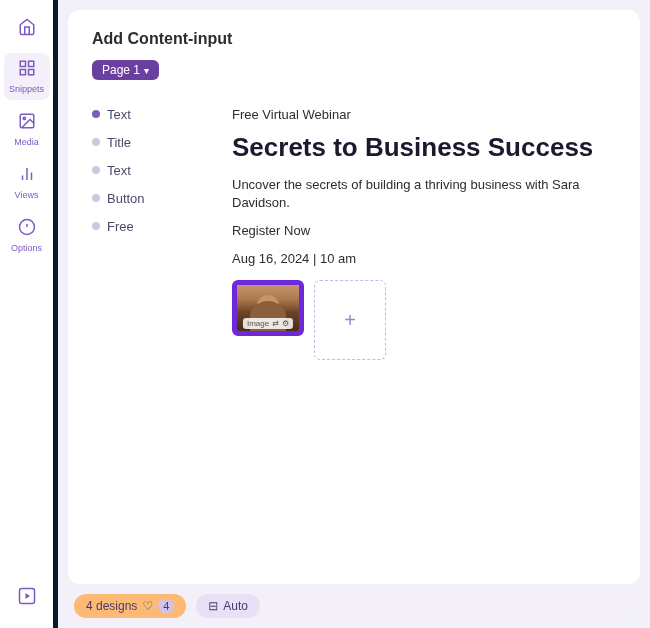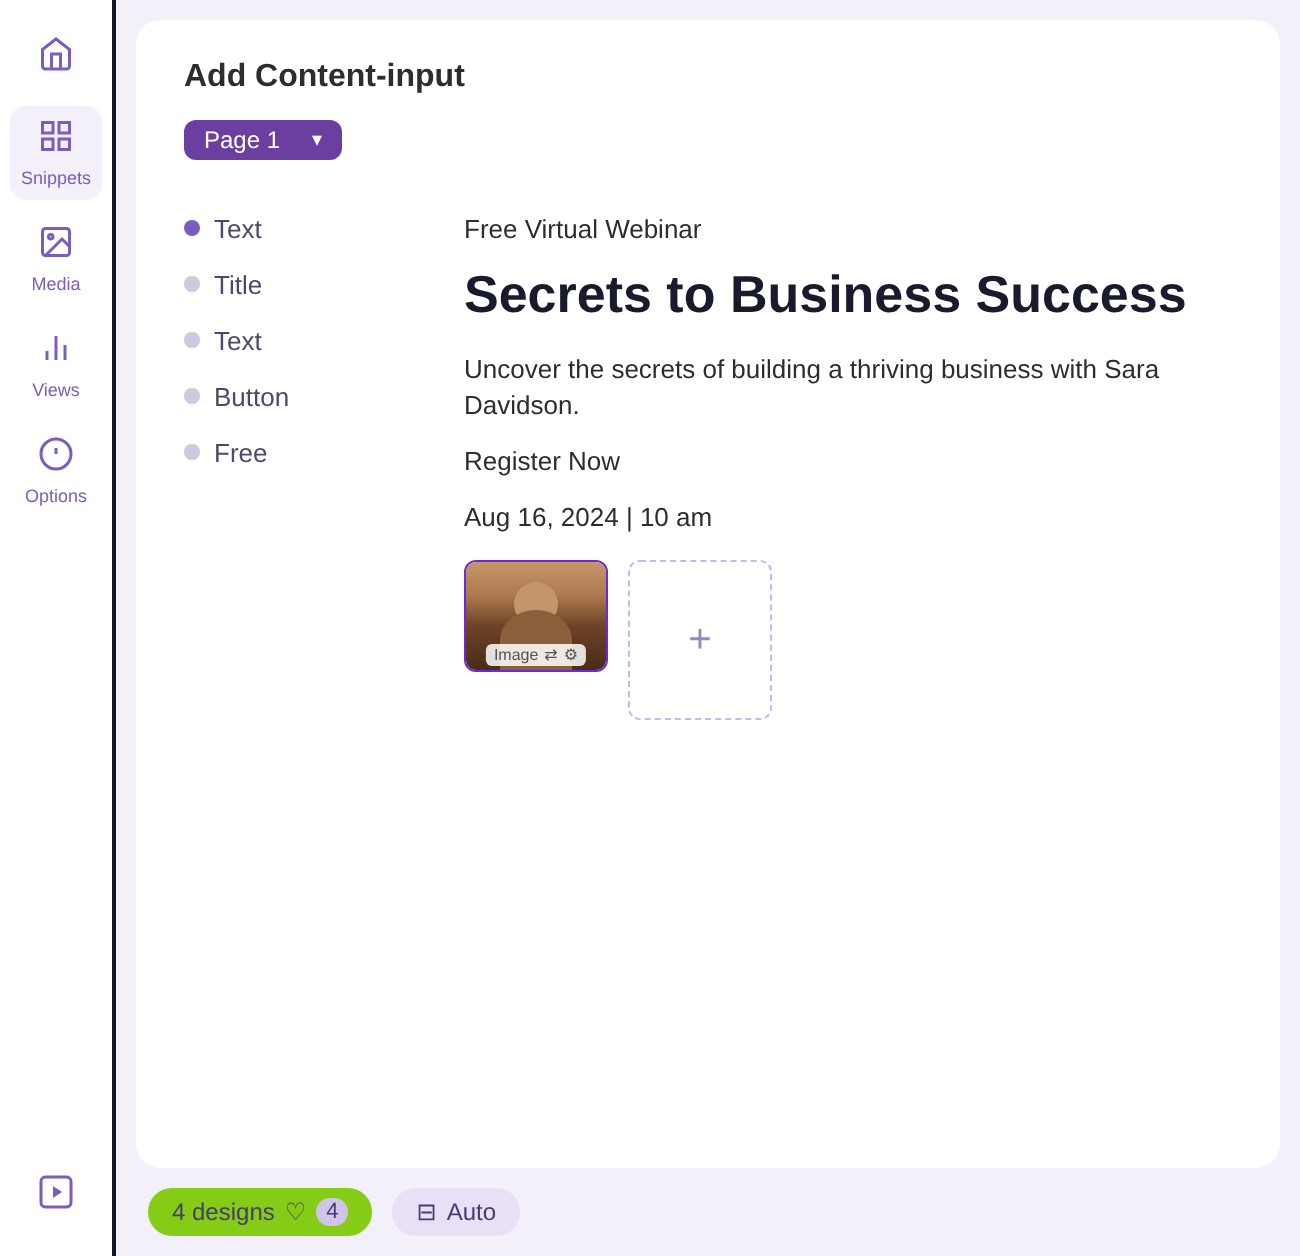--- a/index.html
+++ b/index.html
@@ -16,21 +16,21 @@
     .app-wrapper {
       display: flex;
       flex: 1;
       height: 100%;
     }
 
     
     .sidebar {
       width: 58px;
       background: #fff;
-      border-right: 2px solid #0f172a;
+      border-right: 5px solid #0f172a;
       display: flex;
       flex-direction: column;
       align-items: center;
       padding: 12px 0;
       gap: 6px;
       height: 100%;
     }
 
     .sidebar-item {
       display: flex;
@@ -81,21 +81,21 @@
     .page-title {
       font-size: 16px;
       font-weight: 600;
       color: #2d2d2d;
       margin-bottom: 12px;
     }
 
     .page-badge {
       display: inline-flex;
       align-items: center;
-      gap: 16px;
+      gap: 4px;
       background: #6b3fa0;
       color: #fff;
       font-size: 12px;
       font-weight: 500;
       padding: 3px 10px;
       border-radius: 6px;
       cursor: pointer;
       margin-bottom: 20px;
     }
 
@@ -211,21 +211,21 @@
       align-items: flex-start;
       gap: 10px;
       padding: 8px 0;
       min-height: 90px;
     }
 
     .asset-image-box {
       width: 72px;
       height: 56px;
       border-radius: 6px;
-      border: 1px solid #6d28d9;
+      border: 5px solid #6d28d9;
       overflow: hidden;
       position: relative;
       flex-shrink: 0;
     }
 
     .asset-image-label {
       position: absolute;
       bottom: 2px;
       left: 50%;
       transform: translateX(-50%);
@@ -259,21 +259,21 @@
       padding: 10px 16px;
       display: flex;
       align-items: center;
       gap: 10px;
     }
 
     .bottom-btn {
       display: inline-flex;
       align-items: center;
       gap: 5px;
-      background: #84cc16;
+      background: #fdba74;
       border: none;
       border-radius: 20px;
       padding: 5px 12px;
       font-size: 12px;
       color: #4a3a70;
       cursor: pointer;
     }
 
     .bottom-btn .badge-count {
       background: #d0c4eb;

